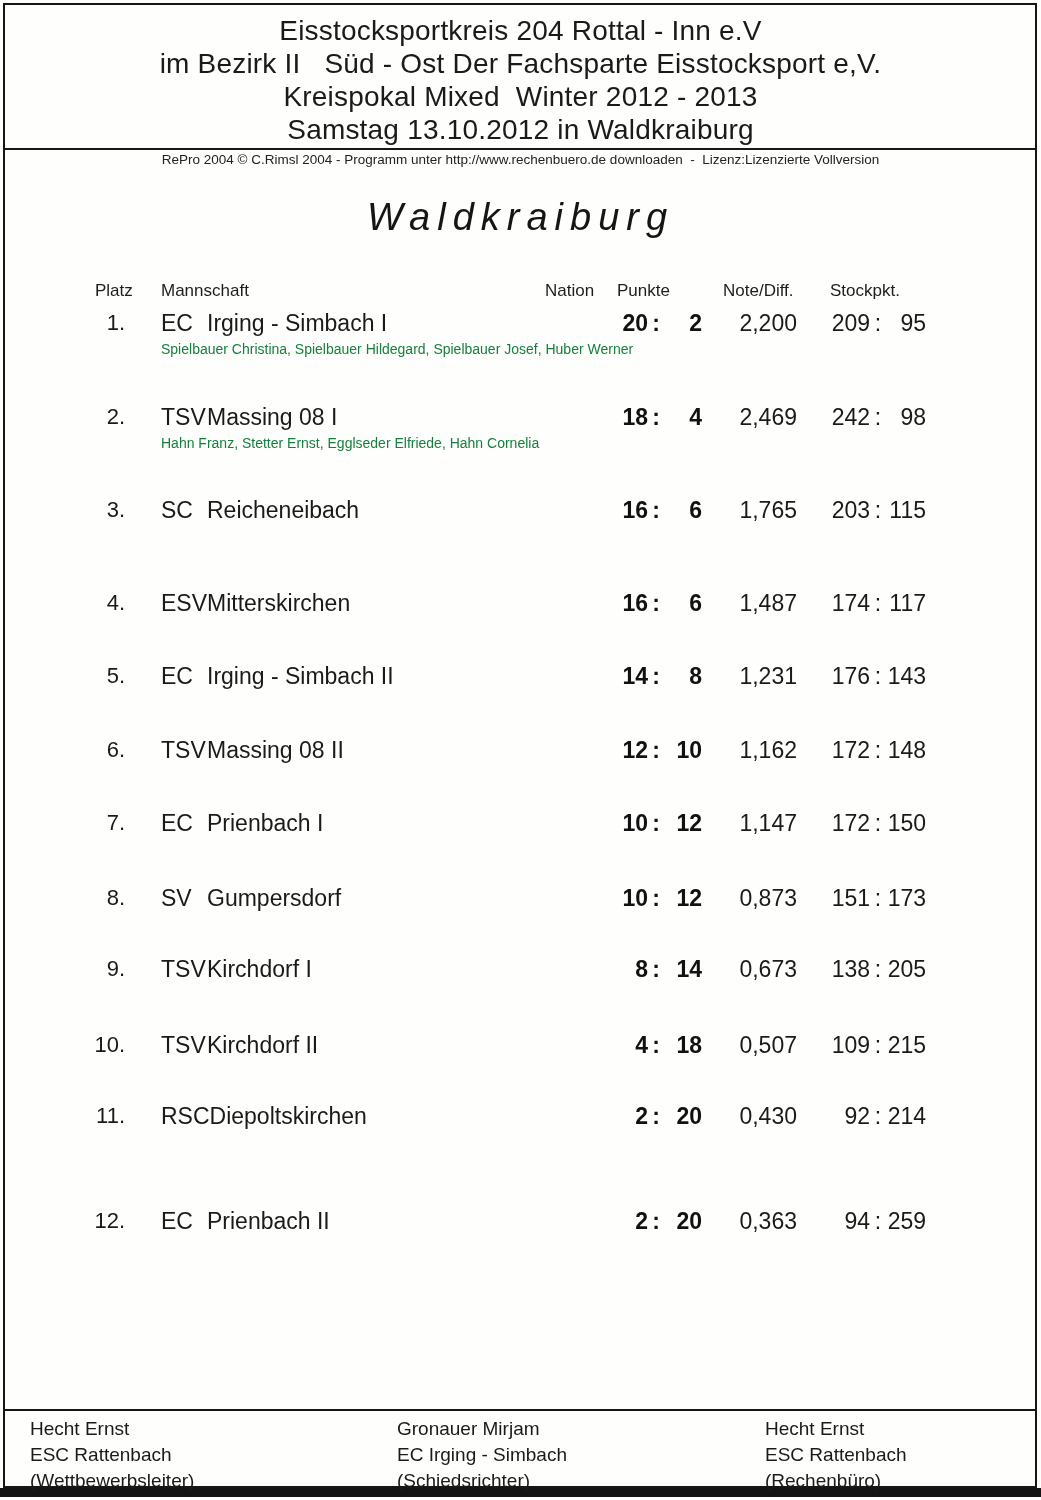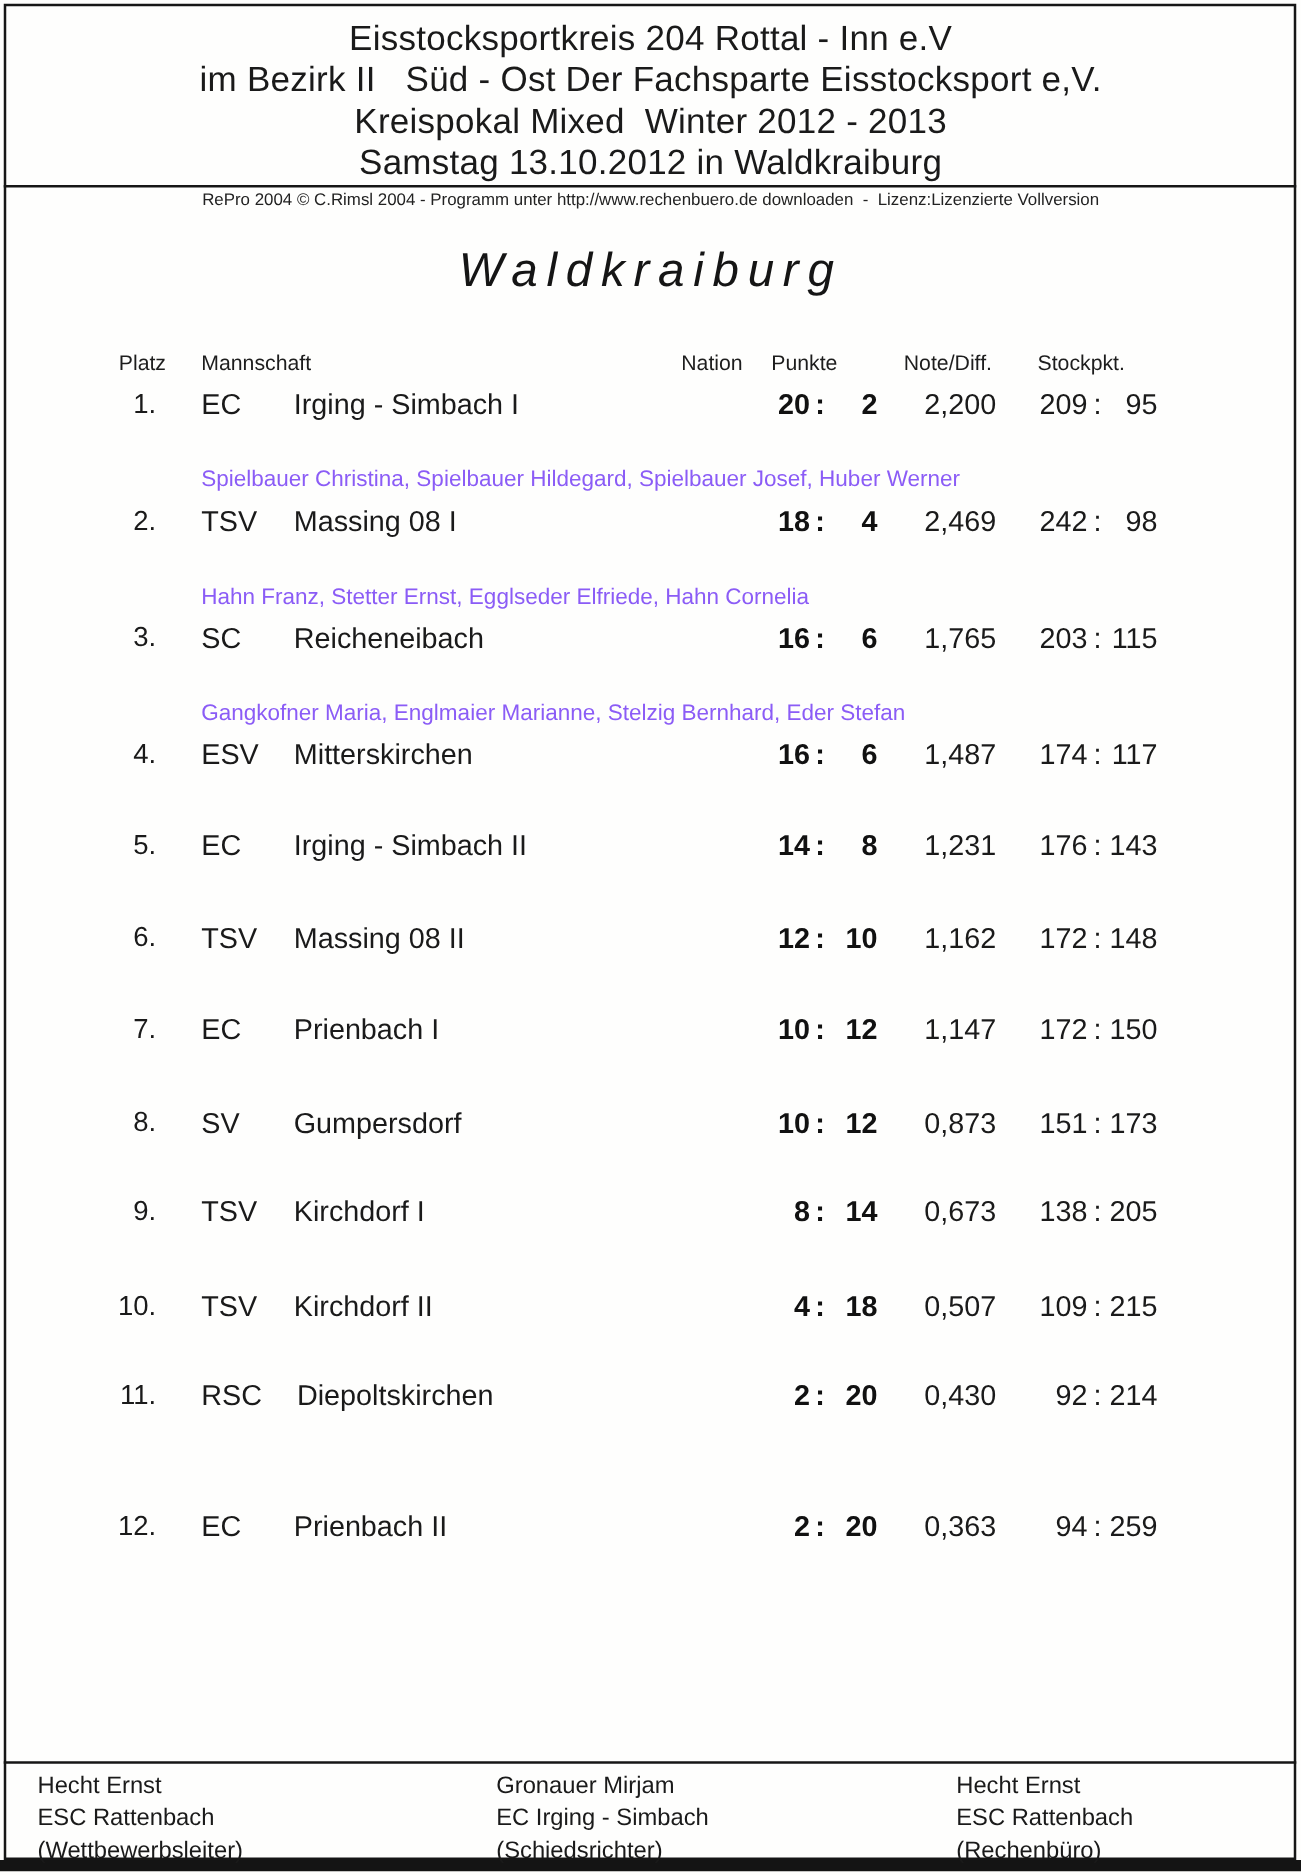--- a/index.html
+++ b/index.html
@@ -35,31 +35,31 @@
   .ch-mannschaft{left:161px;}
   .ch-nation{left:545px;}
   .ch-punkte{left:617px;}
   .ch-note{left:723px;}
   .ch-stock{left:830px;}
 
   .rows-host{position:absolute;top:0;left:0;right:0;height:100%;}
   .row{position:absolute;left:0;right:0;height:70px;}
   .rank{position:absolute;left:40px;width:85px;text-align:right;font-size:22px;}
   .team{position:absolute;left:161px;font-size:23px;white-space:nowrap;}
-  .team .club{display:inline-block;min-width:46px;margin-right:28px;}
+  .team .club{display:inline-block;min-width:46px;margin-right:0;}
   .punkte{position:absolute;left:600px;display:flex;font-size:23px;font-weight:bold;color:#111;}
   .punkte .pa{width:48px;text-align:right;}
   .punkte .pc{width:16px;text-align:center;}
   .punkte .pb{width:38px;text-align:right;}
   .note{position:absolute;left:718px;width:79px;text-align:right;font-size:23px;}
   .stock{position:absolute;left:800px;display:flex;font-size:23px;}
   .stock .sa{width:70px;text-align:right;}
   .stock .sc2{width:16px;text-align:center;}
   .stock .sb{width:40px;text-align:right;}
-  .players{position:absolute;left:161px;top:31px;font-size:18px;color:#8b5cf6;white-space:nowrap;margin-top:32px;}
+  .players{position:absolute;left:161px;top:31px;font-size:14px;color:#15803d;white-space:nowrap;}
 
   .footer-box{position:absolute;top:1411px;left:5px;right:6px;height:77px;font-size:19px;line-height:26px;}
   .fcol{position:absolute;top:5px;white-space:nowrap;}
   .fcol-0{left:25px;}
   .fcol-1{left:392px;}
   .fcol-2{left:760px;}
 </style>
 </head>
 <body>
 
@@ -136,21 +136,20 @@
       <span class="pa">16</span>
       <span class="pc">:</span>
       <span class="pb">6</span>
     </div>
     <div class="note">1,765</div>
     <div class="stock">
       <span class="sa">203</span>
       <span class="sc2">:</span>
       <span class="sb">115</span>
     </div>
-    <div class="players">Gangkofner Maria, Englmaier Marianne, Stelzig Bernhard, Eder Stefan</div>
   </div>
       <div class="row" style="top: 590px;">
     <div class="rank">4.</div>
     <div class="team">
       <span class="club">ESV</span><span class="tname">Mitterskirchen</span>
     </div>
     <div class="punkte">
       <span class="pa">16</span>
       <span class="pc">:</span>
       <span class="pb">6</span>

